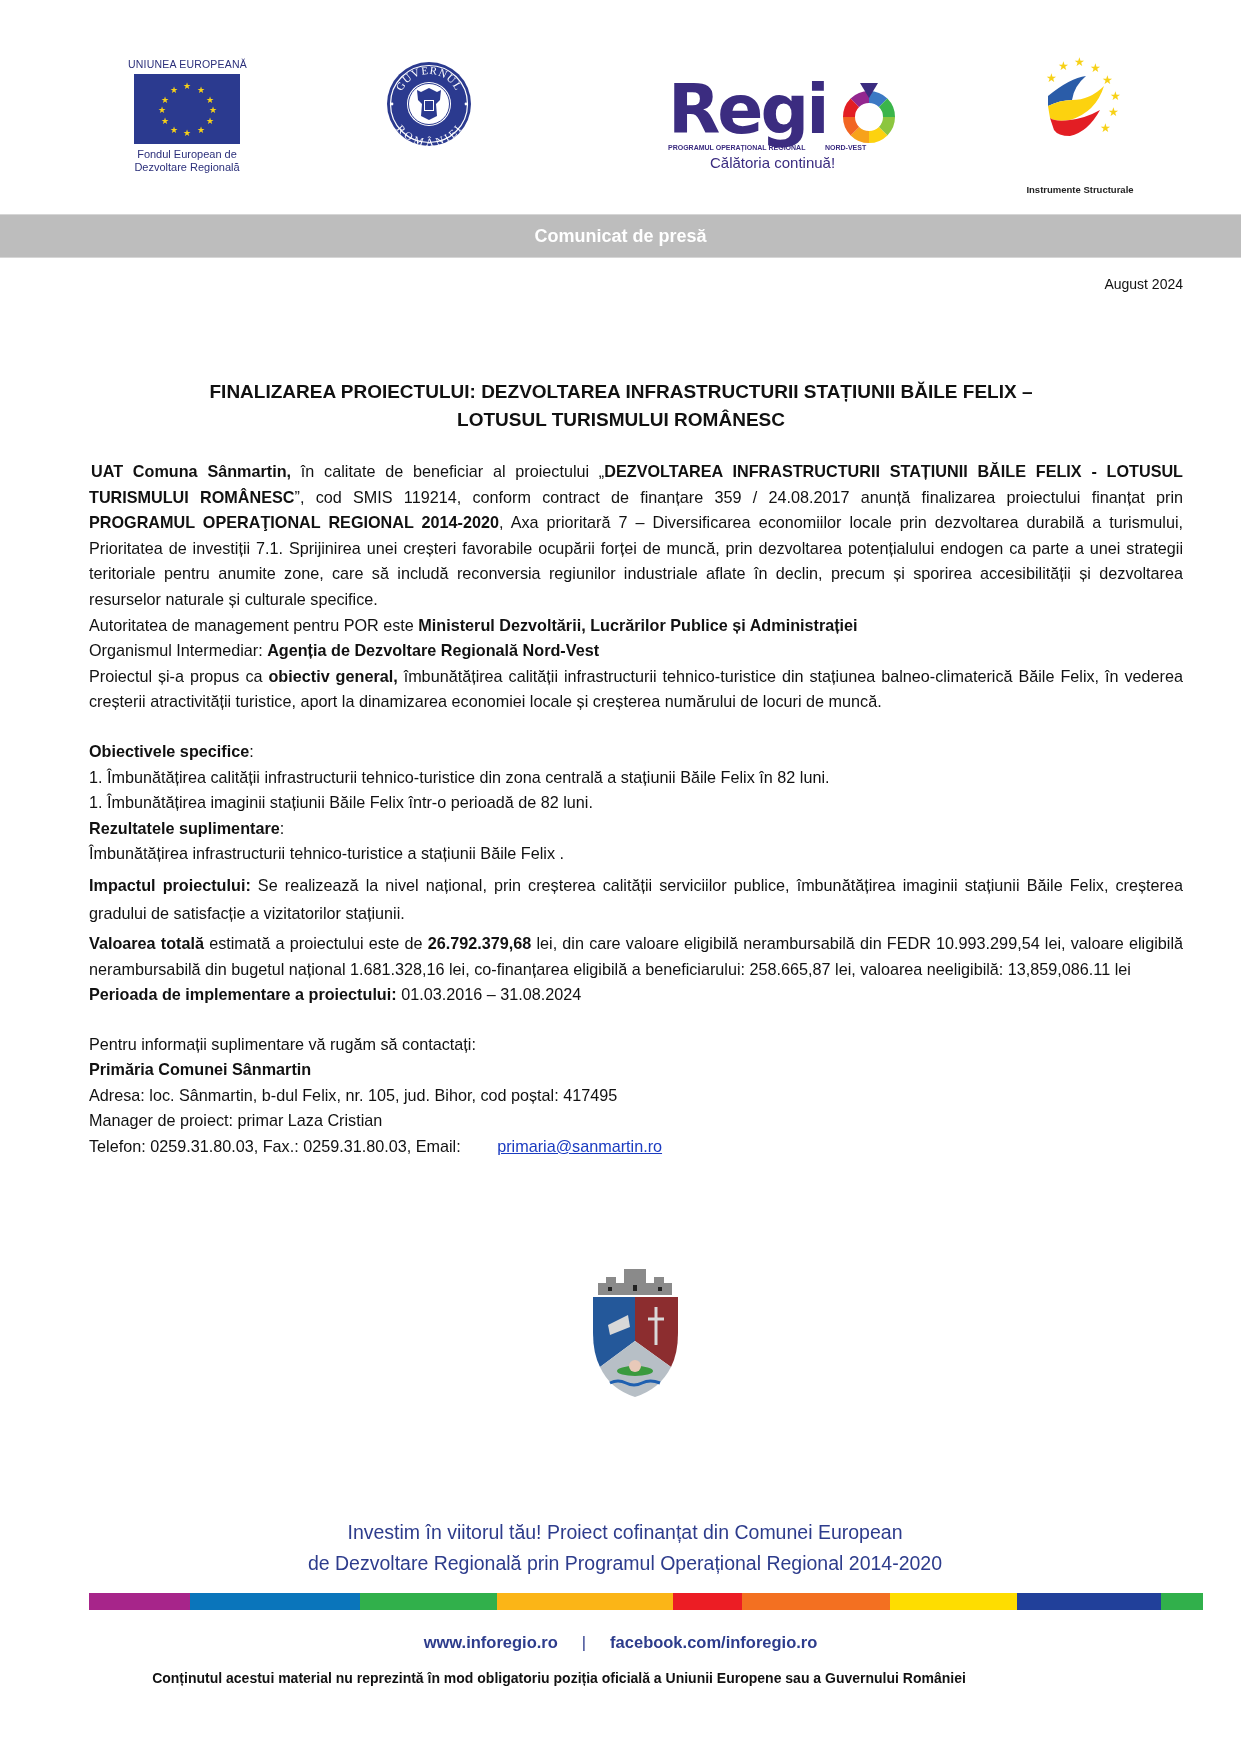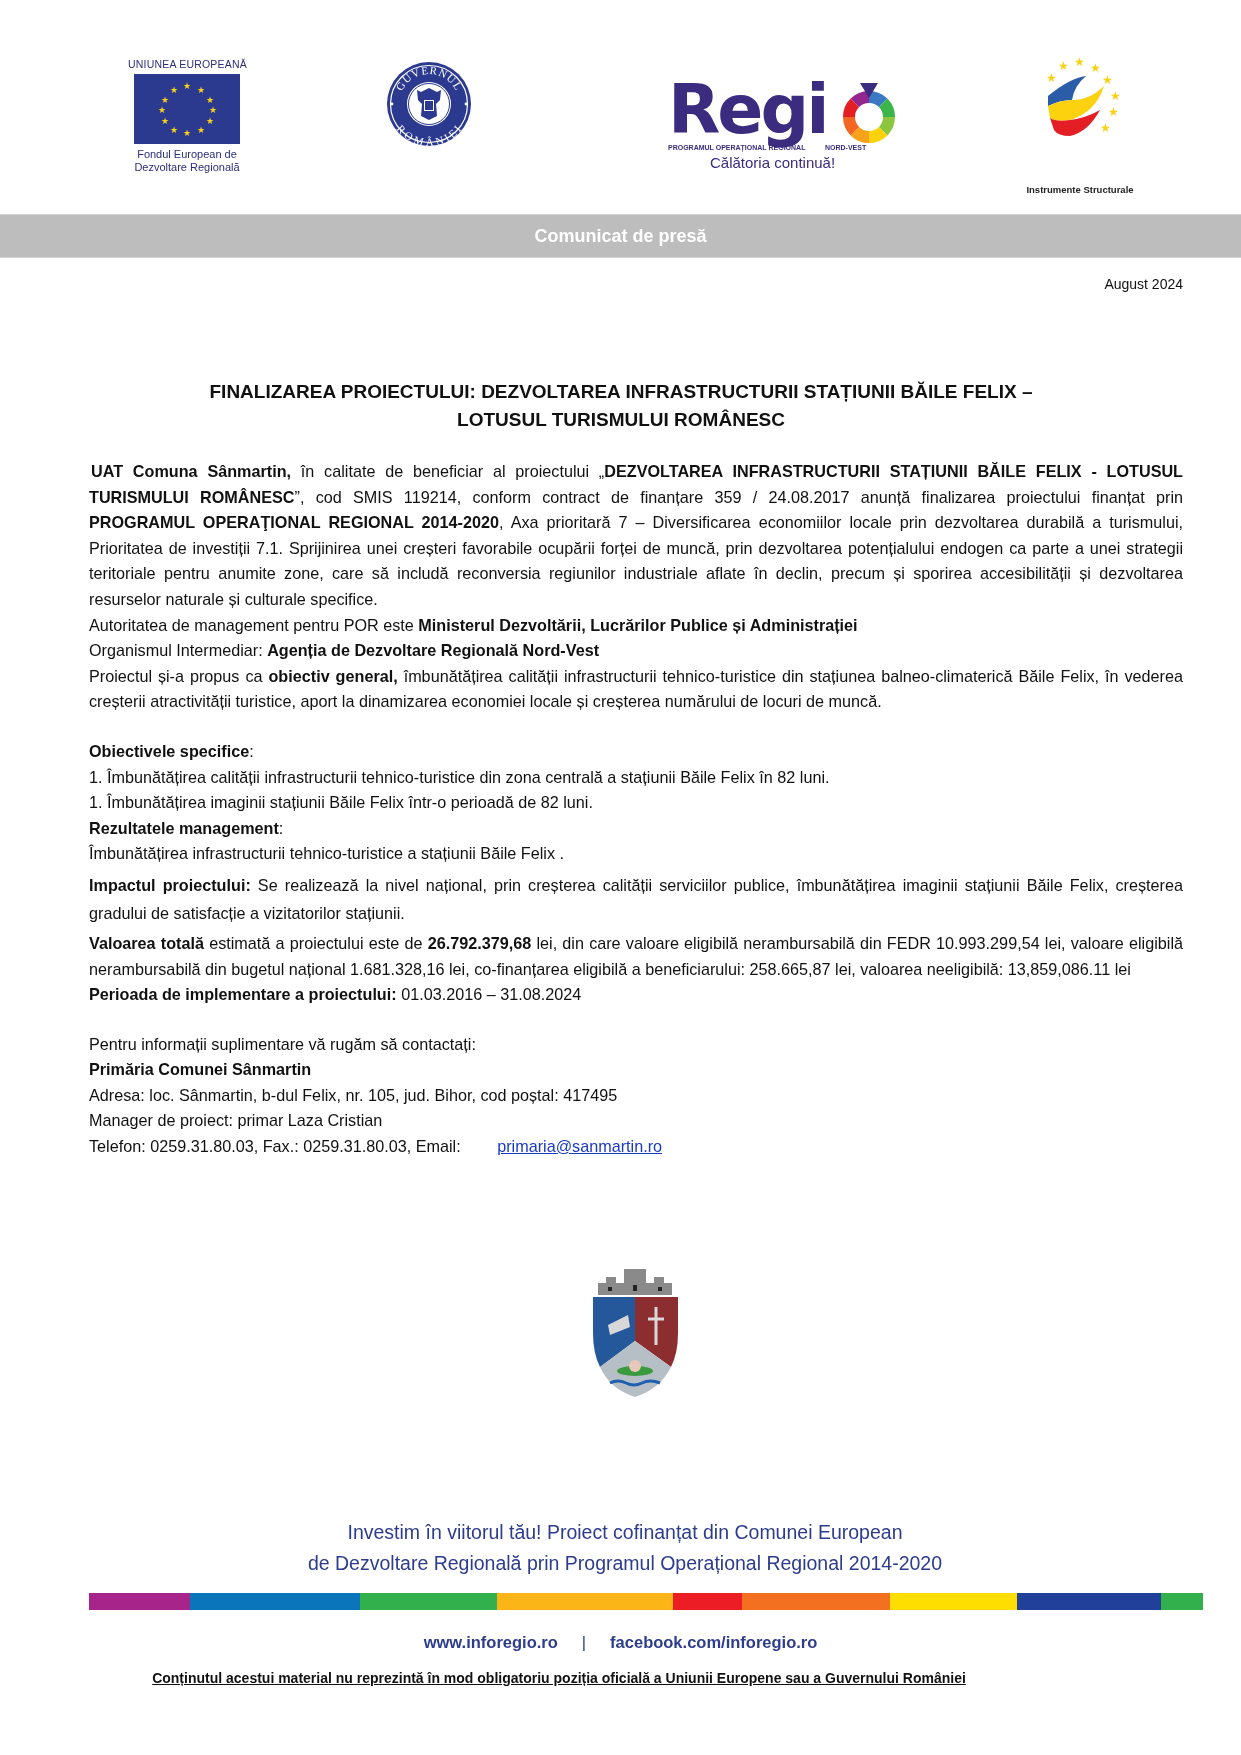--- a/index.html
+++ b/index.html
@@ -53,21 +53,21 @@
   .crest { left:588px; top:1263px; width:95px; height:136px; }
 
   
   .foot-slogan { left:200px; top:1517px; width:850px; text-align:center;
                  color:#2d3c8c; font-size:19.5px; line-height:31px; }
   .colorbar { left:89px; top:1593px; width:1114px; height:17px; display:flex; }
   .colorbar div { height:100%; }
   .foot-links { left:0; top:1633px; width:1241px; text-align:center; color:#2d3c8c;
                 font-size:16.5px; font-weight:bold; }
   .foot-links .sep { display:inline-block; margin:0 24px; font-weight:normal; }
-  .foot-disc { left:0; top:1670px; width:1118px; text-align:center; font-size:14px; font-weight:bold; color:#111;text-decoration:underline; }
+  .foot-disc { left:0; top:1670px; width:1118px; text-align:center; font-size:14px; font-weight:bold; color:#111; }
 </style>
 </head>
 <body>
 
 <div class="abs eu-logo">
   <div class="cap">UNIUNEA EUROPEANĂ</div>
   <div class="flag">
     <span class="star" style="left:49px;top:8px">★</span>
     <span class="star" style="left:63px;top:12px">★</span>
     <span class="star" style="left:72px;top:22px">★</span>
@@ -162,21 +162,21 @@
   </p>
   <p><span>Autoritatea de management pentru POR este </span><span class="b">Ministerul Dezvoltării, Lucrărilor Publice și Administrației</span></p>
   <p><span>Organismul Intermediar: </span><span class="b">Agenția de Dezvoltare Regională Nord-Vest</span></p>
   <p class="just"><span>Proiectul și-a propus ca </span><span class="b">obiectiv general,</span><span> îmbunătățirea calității infrastructurii tehnico-turistice din stațiunea balneo-climaterică Băile Felix, în vederea creșterii atractivității turistice, aport la dinamizarea economiei locale și creșterea numărului de locuri de muncă.</span></p>
 
   <div class="gap"></div>
 
   <p><span class="b">Obiectivele specifice</span><span>:</span></p>
   <p>1. Îmbunătățirea calității infrastructurii tehnico-turistice din zona centrală a stațiunii Băile Felix în 82 luni.</p>
   <p>1. Îmbunătățirea imaginii stațiunii Băile Felix într-o perioadă de 82 luni.</p>
-  <p><span class="b">Rezultatele management</span><span>:</span></p>
+  <p><span class="b">Rezultatele suplimentare</span><span>:</span></p>
   <p>Îmbunătățirea infrastructurii tehnico-turistice a stațiunii Băile Felix .</p>
   <div class="gap-s"></div>
   <p class="just" style="line-height:28px"><span class="b">Impactul proiectului:</span><span> Se realizează la nivel național, prin creșterea calității serviciilor publice, îmbunătățirea imaginii stațiunii Băile Felix, creșterea gradului de satisfacție a vizitatorilor stațiunii.</span></p>
   <div class="gap-s"></div>
   <p class="just"><span class="b">Valoarea totală</span><span> estimată a proiectului este de </span><span class="b">26.792.379,68</span><span> lei, din care valoare eligibilă nerambursabilă din FEDR 10.993.299,54 lei, valoare eligibilă nerambursabilă din bugetul național 1.681.328,16 lei, co-finanțarea eligibilă a beneficiarului: 258.665,87 lei, valoarea neeligibilă: 13,859,086.11 lei</span></p>
   <p><span class="b">Perioada de implementare a proiectului:</span><span> 01.03.2016 – 31.08.2024</span></p>
 
   <div class="gap"></div>
 
   <p>Pentru informații suplimentare vă rugăm să contactați:</p>

